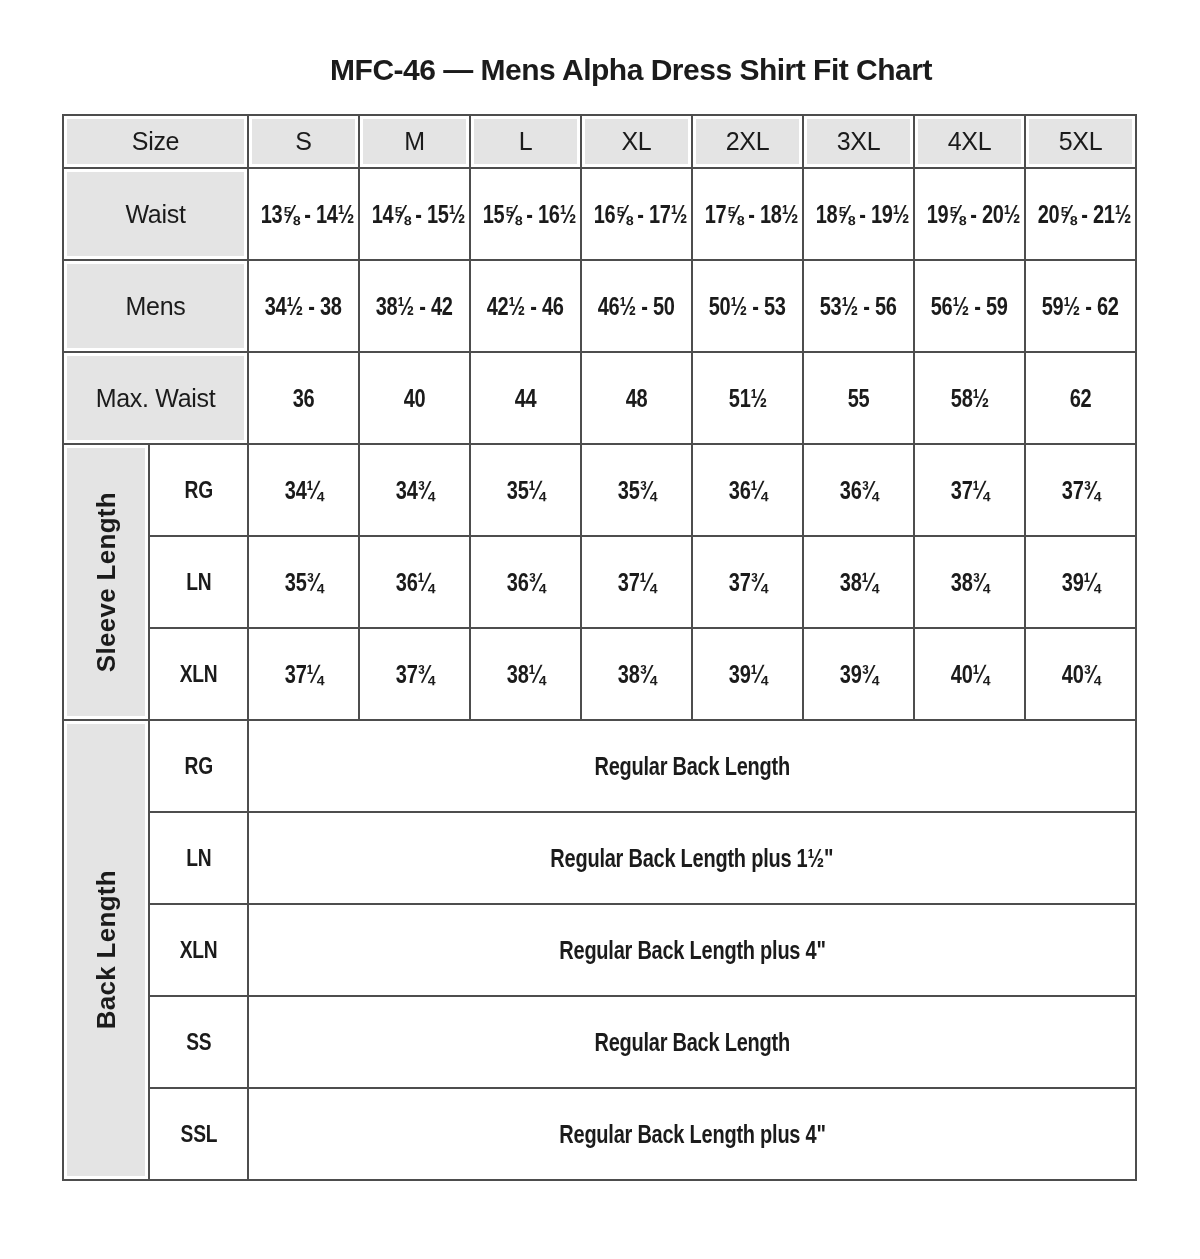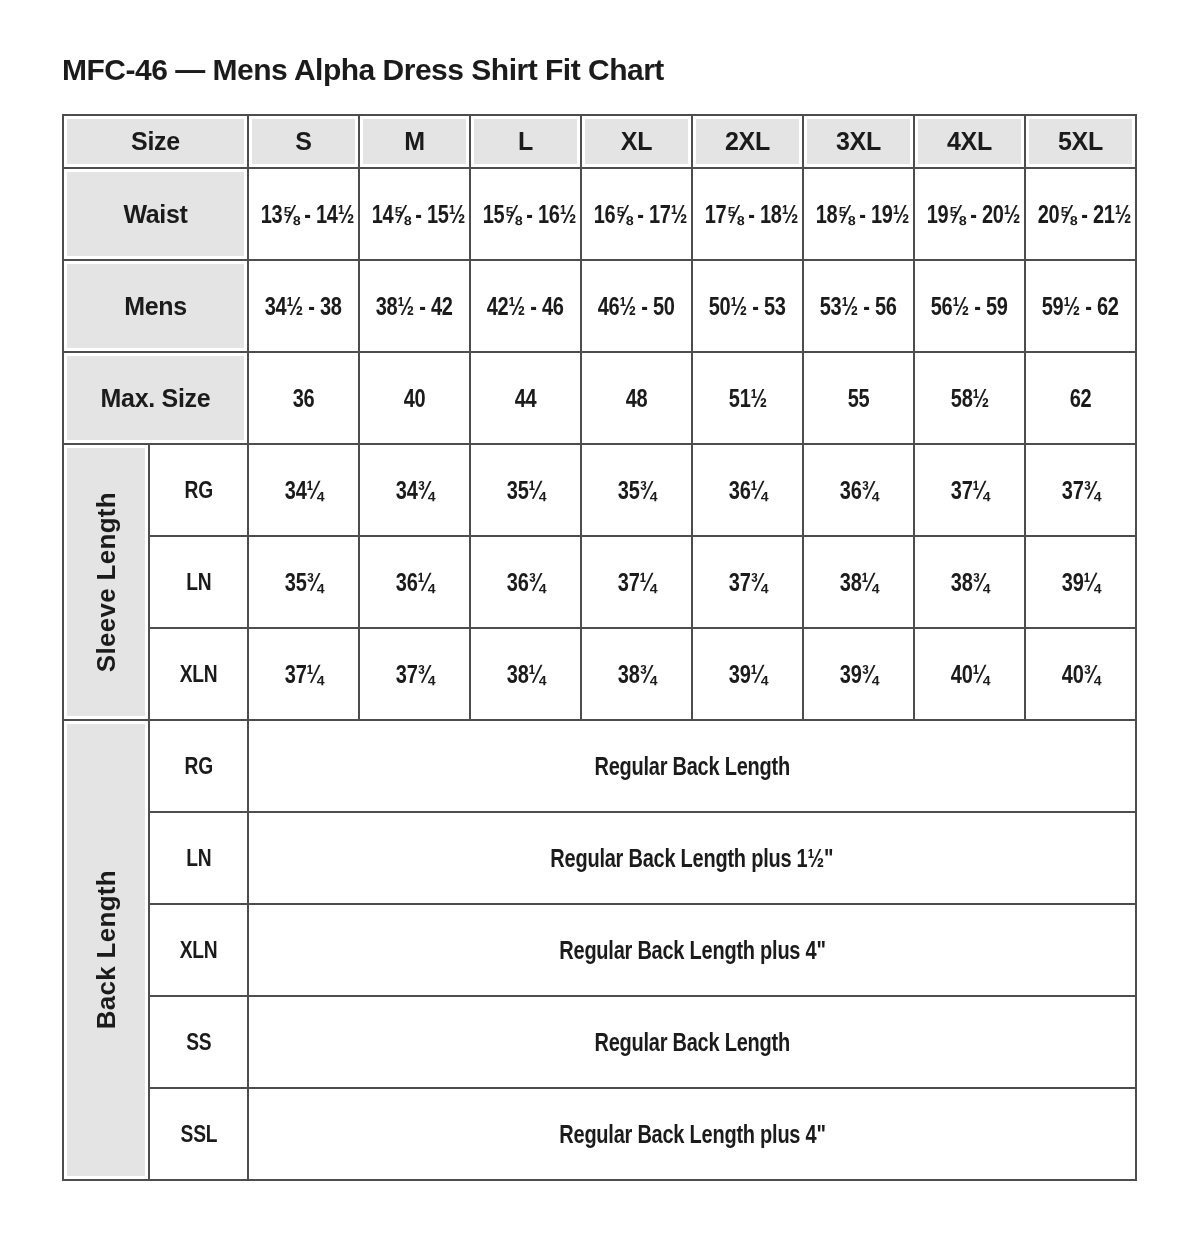--- a/index.html
+++ b/index.html
@@ -9,20 +9,21 @@
     width: 1200px;
     height: 1259px;
     font-family: "Liberation Sans", "DejaVu Sans", sans-serif;
     color: #1b1b1b;
   }
   .page-title {
     margin: 53px 0 27px 62px;
     font-size: 30px;
     font-weight: 700;
     letter-spacing: -0.5px;
+    text-align: center;
   }
   table.fit-chart {
     border-collapse: collapse;
     table-layout: fixed;
     width: 1074px;
     margin-left: 62px;
   }
   td {
     border: 2px solid #4d4d4d;
     padding: 0;
@@ -37,21 +38,21 @@
   .inset {
     position: absolute;
     inset: 3px;
     background: #e4e4e4;
     display: flex;
     align-items: center;
     justify-content: center;
   }
   .hlabel {
     font-size: 25px;
-    font-weight: 700;
+    font-weight: 400;
     letter-spacing: -0.3px;
   }
   .cond {
     display: inline-block;
     transform: scaleX(0.8);
     transform-origin: center;
     white-space: nowrap;
     font-size: 25px;
     font-weight: 700;
     letter-spacing: -0.3px;
@@ -162,21 +163,21 @@
     <td><span class="cond">46½ - 50</span></td>
     <td><span class="cond">50½ - 53</span></td>
     <td><span class="cond">53½ - 56</span></td>
     <td><span class="cond">56½ - 59</span></td>
     <td><span class="cond">59½ - 62</span></td>
   </tr>
 
   <tr class="r">
     <td colspan="2">
           <div class="inset">
-            <span class="hlabel">Max. Size</span>
+            <span class="hlabel">Max. Waist</span>
           </div>
         </td>
     <td><span class="cond">36</span></td>
     <td><span class="cond">40</span></td>
     <td><span class="cond">44</span></td>
     <td><span class="cond">48</span></td>
     <td><span class="cond">51½</span></td>
     <td><span class="cond">55</span></td>
     <td><span class="cond">58½</span></td>
     <td><span class="cond">62</span></td>

